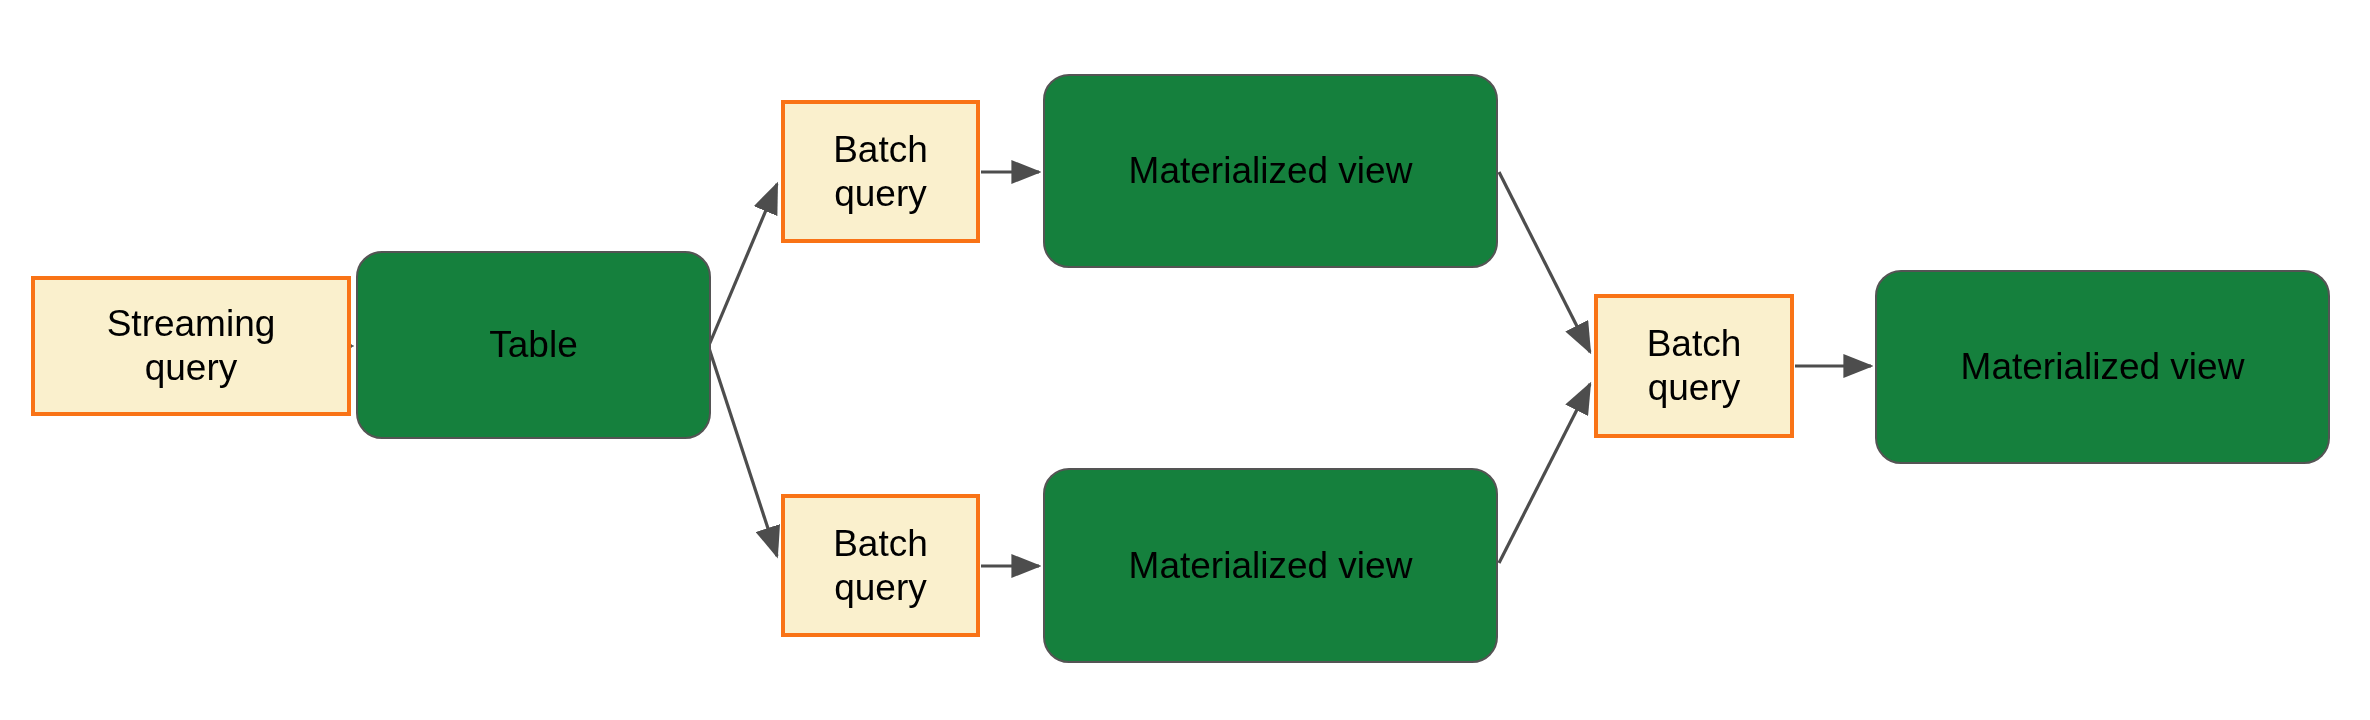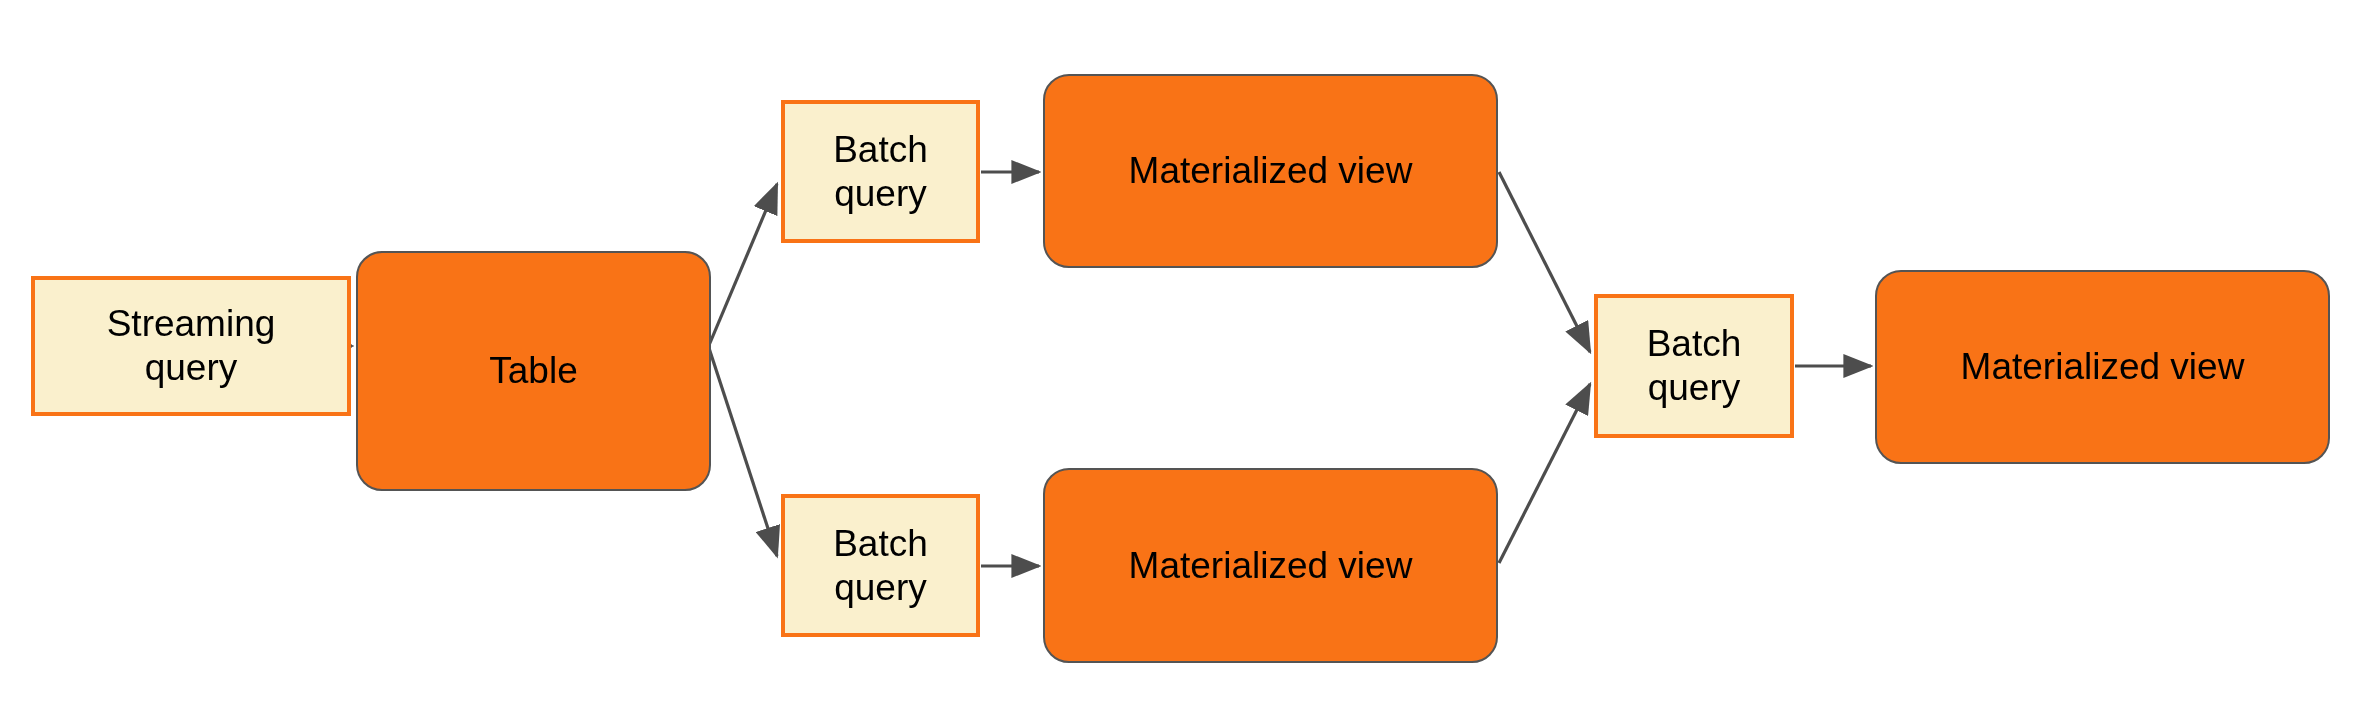--- a/index.html
+++ b/index.html
@@ -36,21 +36,21 @@
     white-space: pre-line;
     z-index: 2;
   }
   .node-query {
     background: #faf0cd;
     border: 4px solid #f97316;
     border-radius: 0;
     font-size: 37px;
   }
   .node-store {
-    background: #f97316;
+    background: #15803d;
     border: 2px solid #545454;
     border-radius: 26px;
     font-size: 37px;
   }
   .node-label {
     display: block;
     white-space: pre-line;
   }
 </style>
 </head>
@@ -80,21 +80,21 @@
     <line x1="1499" y1="563" x2="1590" y2="384" stroke="#4d4d4d" stroke-width="3.2" marker-end="url(#arrowhead)"></line>
 
     <line x1="1795" y1="366" x2="1871" y2="366" stroke="#4d4d4d" stroke-width="3" marker-end="url(#arrowhead)"></line>
   </svg>
 
   <div class="node node-query" style="left:31px; top:276px; width:320px; height:140px;">
     <span class="node-label">Streaming
 query</span>
   </div>
 
-  <div class="node node-store" style="left:356px; top:251px; width:355px; height:240px;text-align:center;">
+  <div class="node node-store" style="left:356px; top:251px; width:355px; height:188px;text-align:center;">
     <span class="node-label">Table</span>
   </div>
 
   <div class="node node-query" style="left:781px; top:100px; width:199px; height:143px;">
     <span class="node-label">Batch
 query</span>
   </div>
 
   <div class="node node-store" style="left:1043px; top:74px; width:455px; height:194px;">
     <span class="node-label">Materialized view</span>

